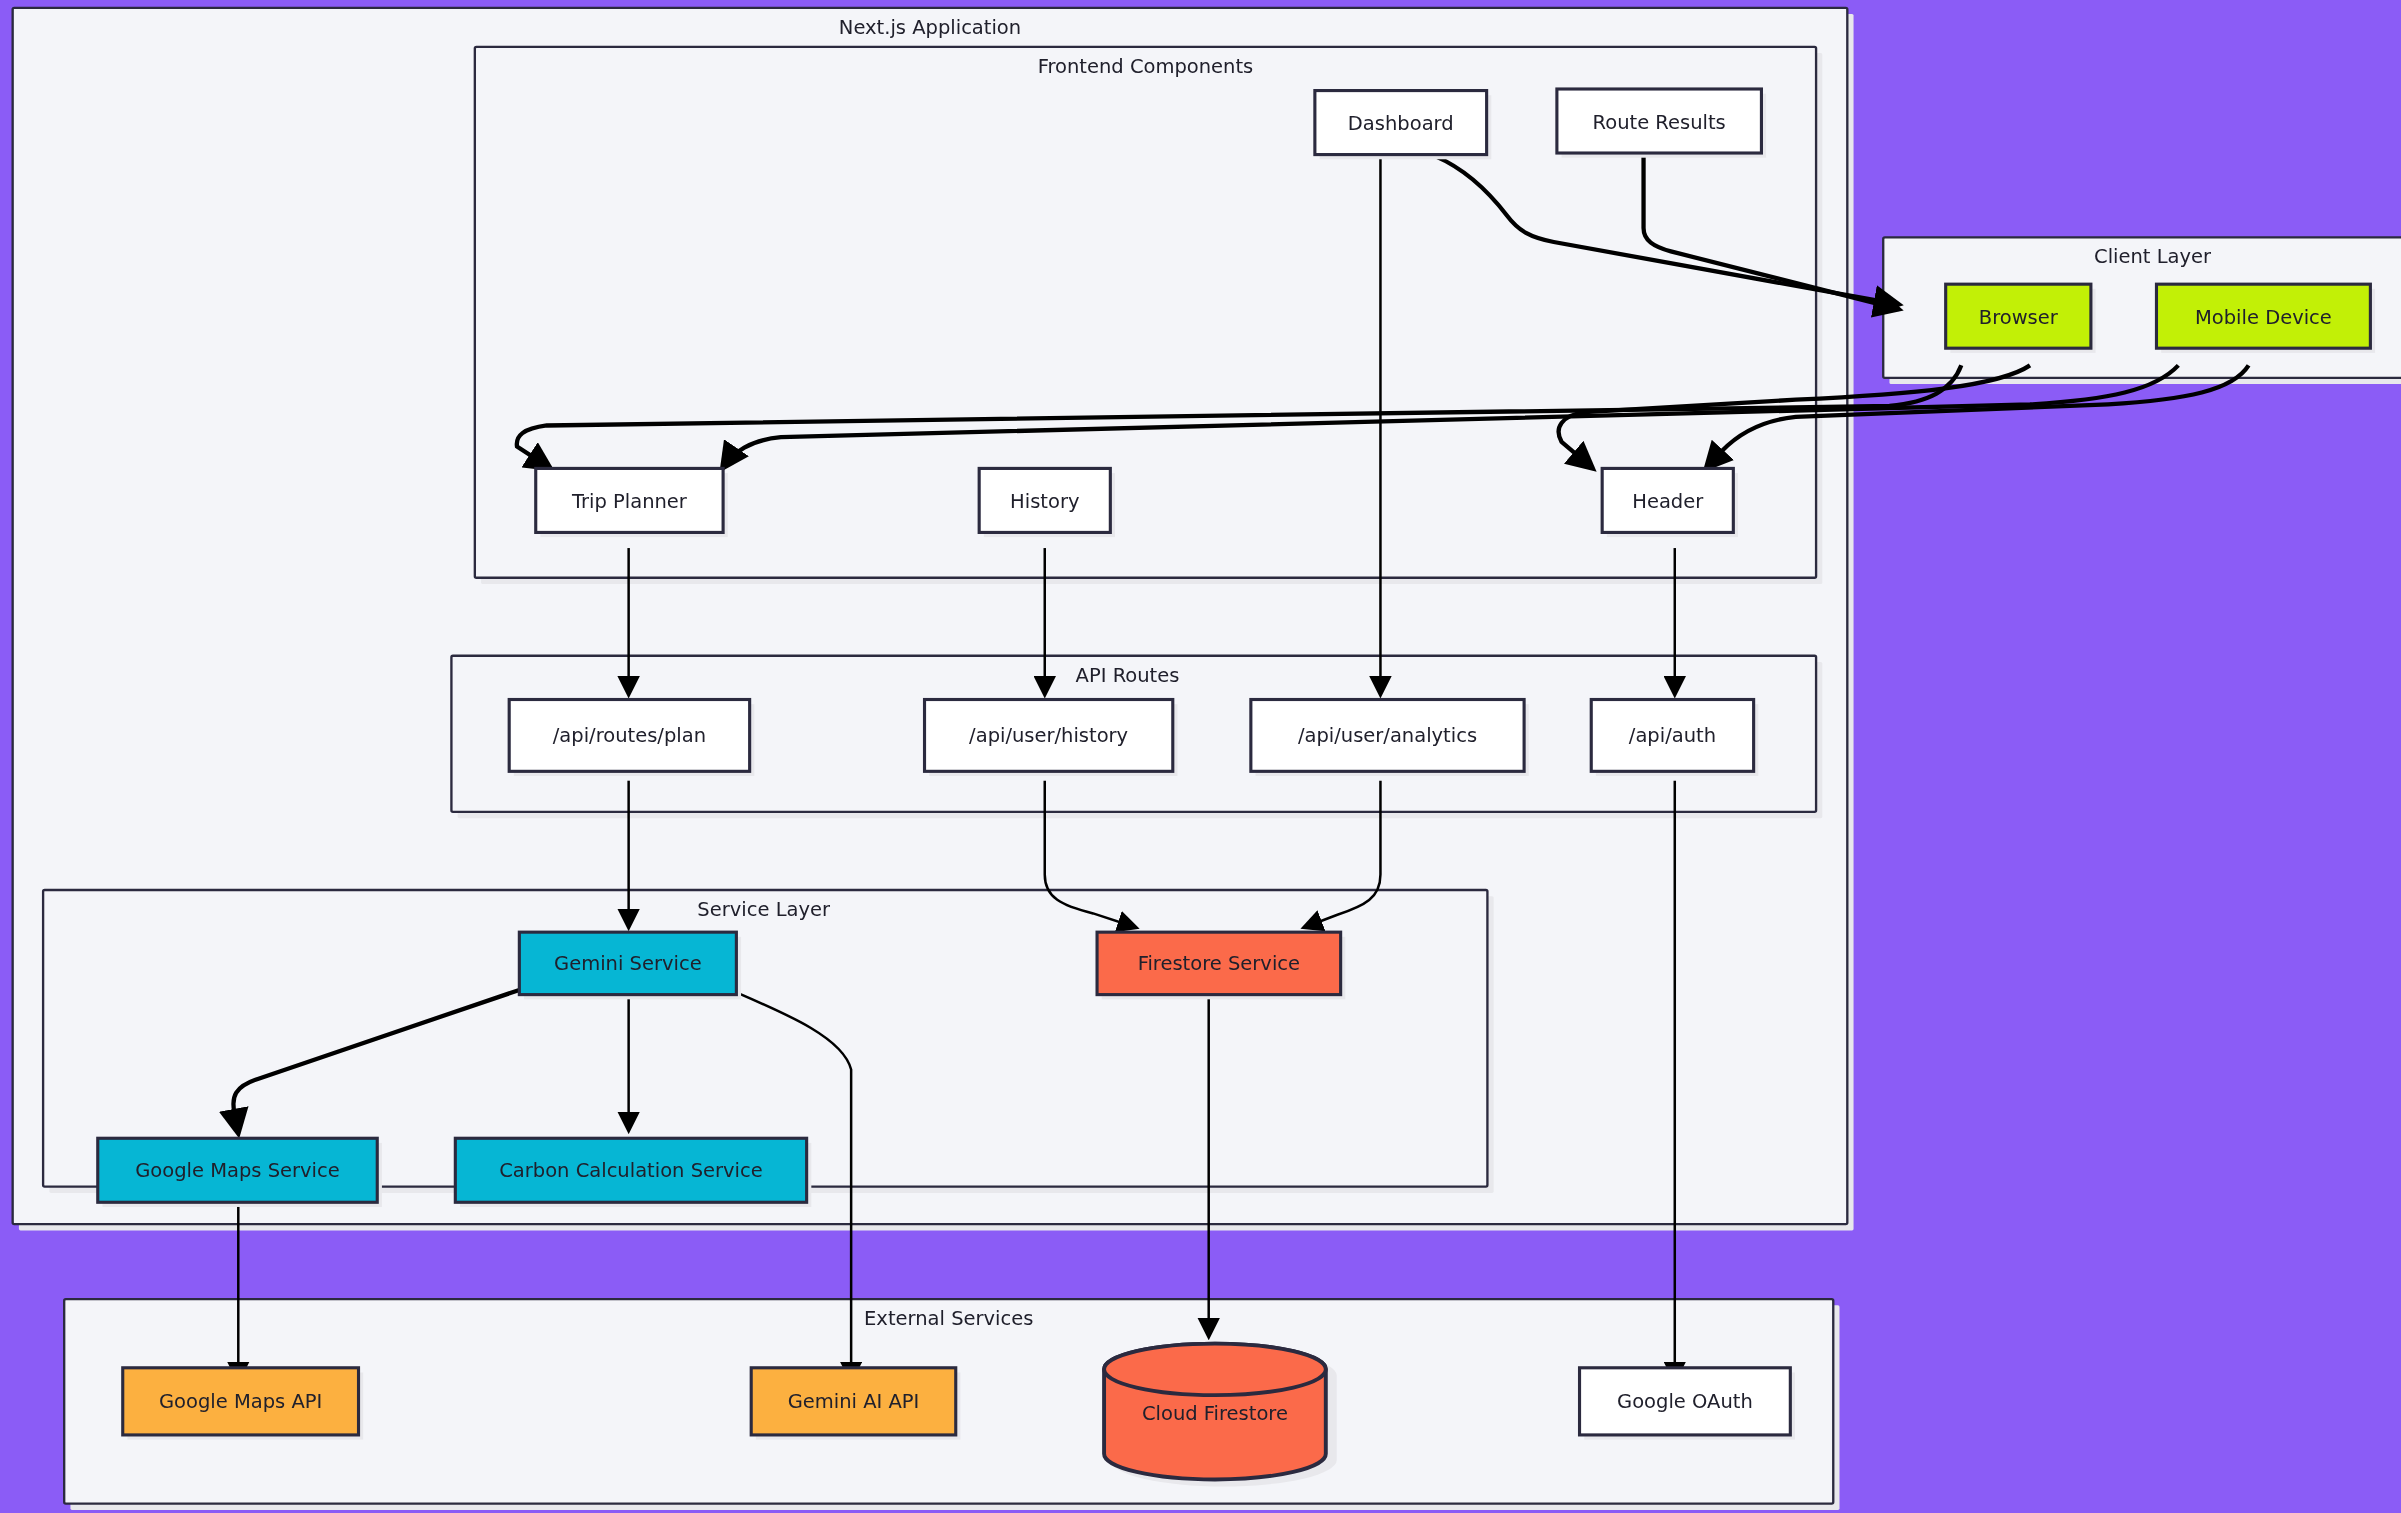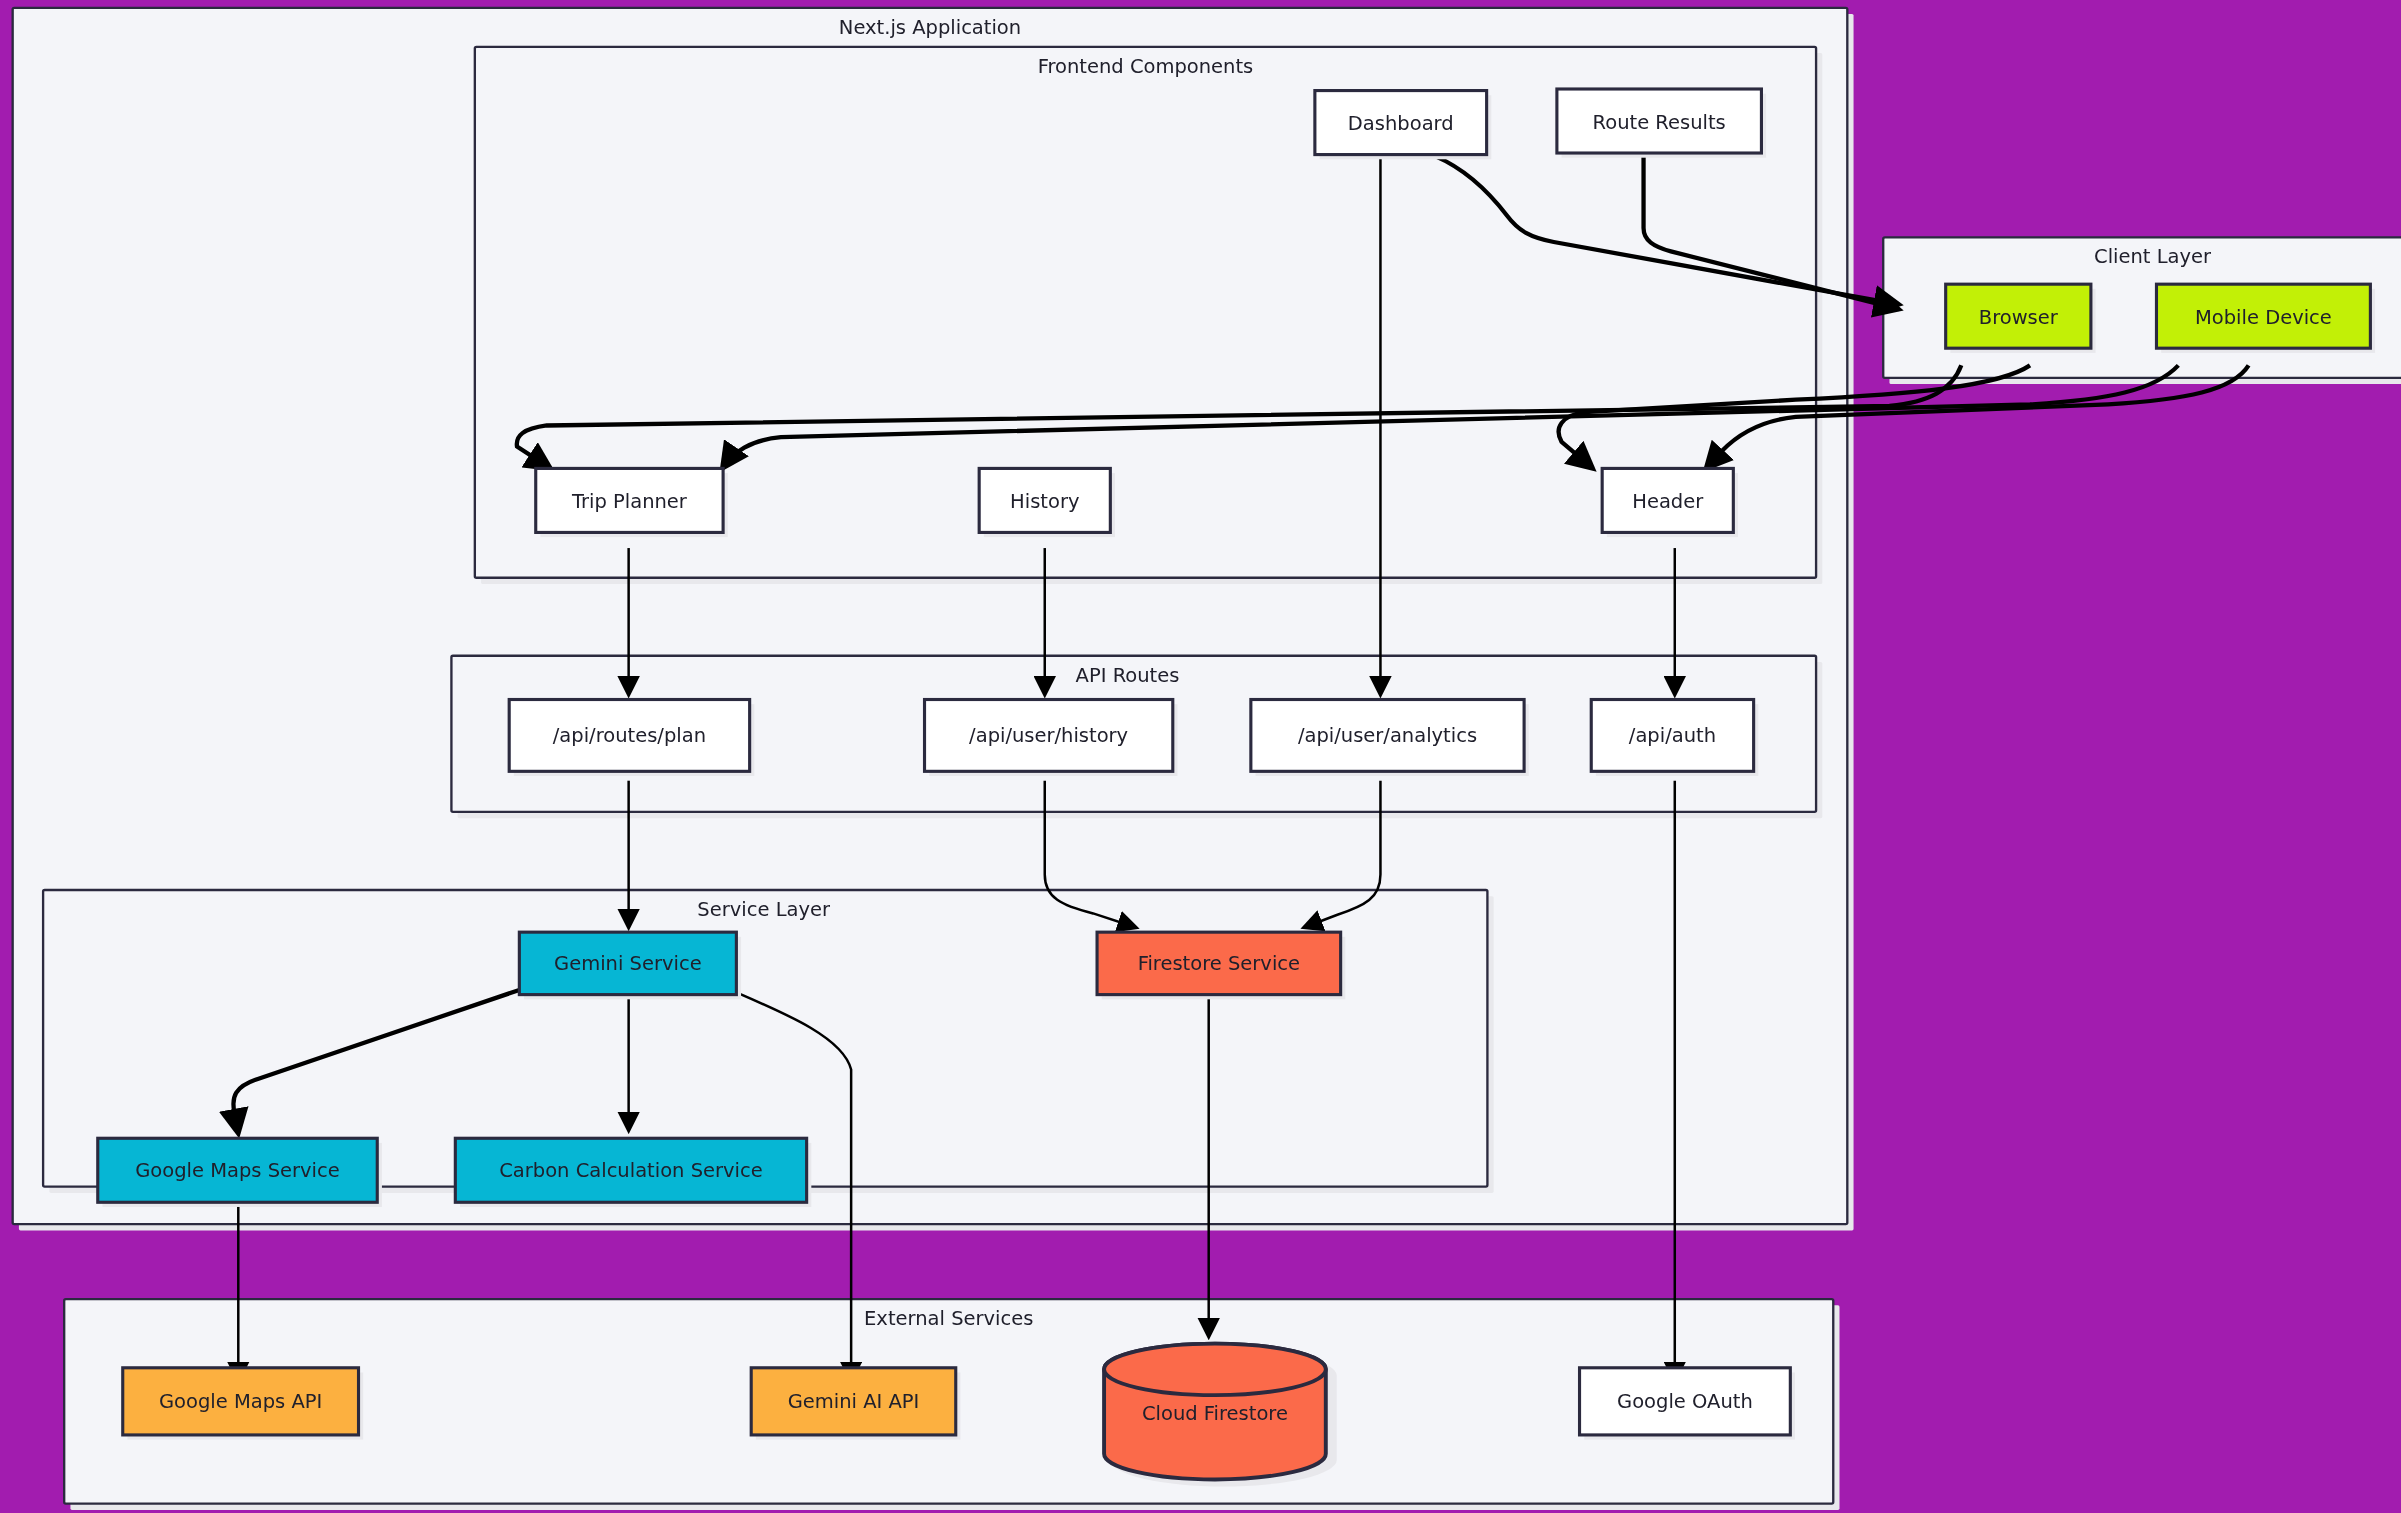--- a/index.html
+++ b/index.html
@@ -5,21 +5,21 @@
   html, body {
     margin: 0;
     padding: 0;
     background: #ffffff;
     font-family: "DejaVu Sans", sans-serif;
   }
   #stage {
     position: relative;
     width: 2401px;
     height: 1513px;
-    background: #a21caf;
+    background: #8b5cf6;
     overflow: hidden;
   }
   svg#diagram {
     position: absolute;
     left: 0; top: 0;
     width: 2401px;
     height: 1513px;
     display: block;
   }
   .cluster-rect {

